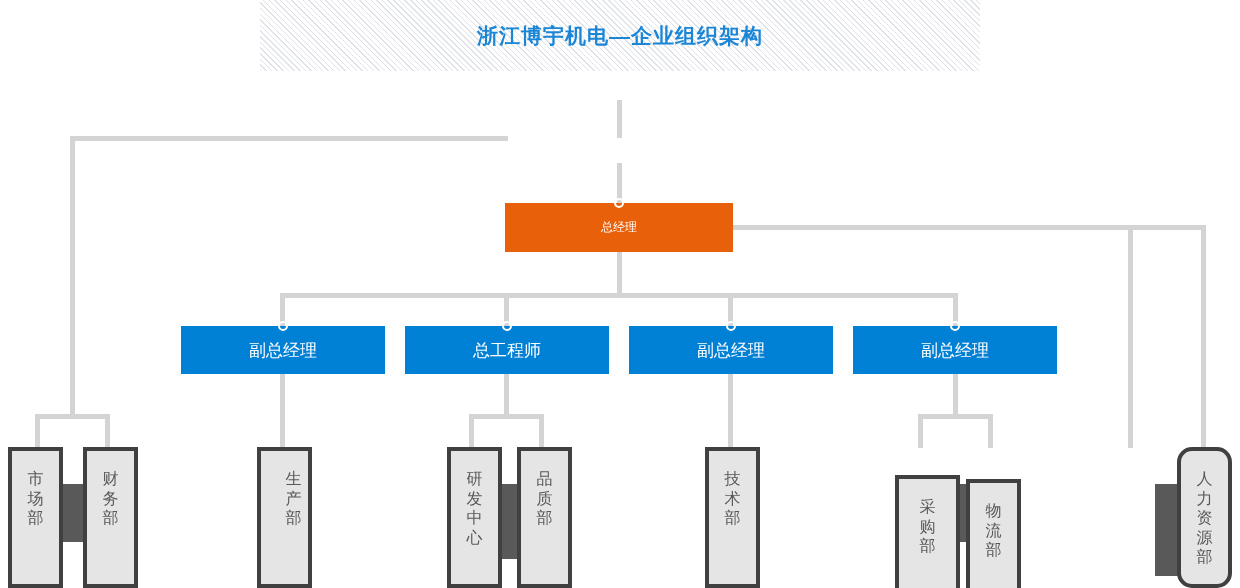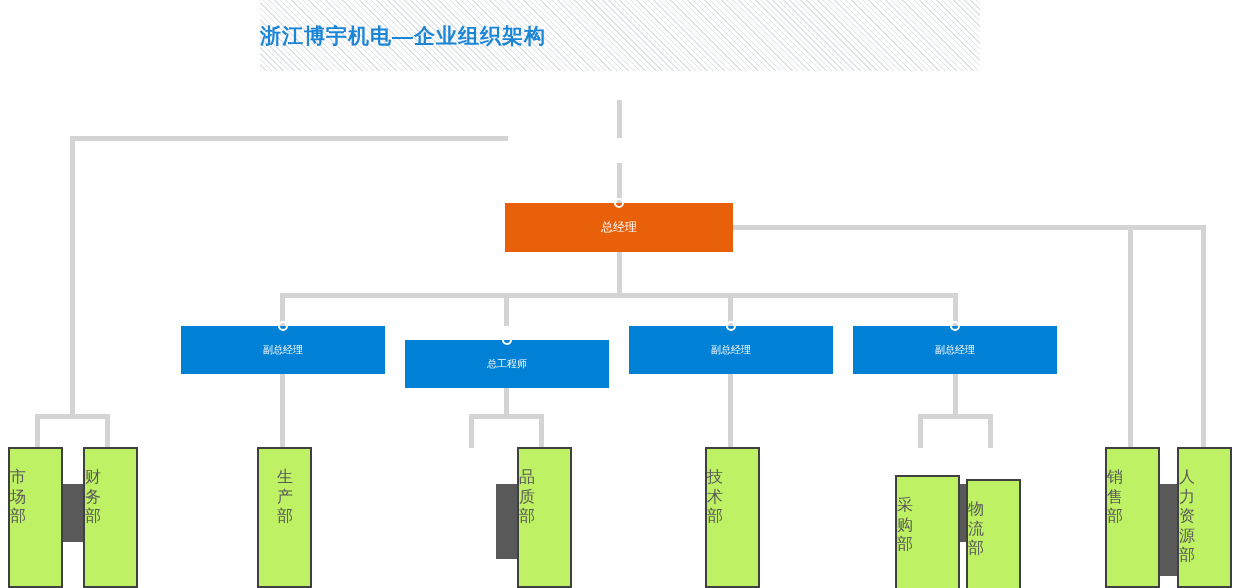--- a/index.html
+++ b/index.html
@@ -12,21 +12,21 @@
   }
   #stage{position:relative;width:1240px;height:588px;}
 
   
   .title-banner{
     position:absolute;left:260px;top:0;width:720px;height:71px;
     background-color:#ffffff;
     background-image:repeating-linear-gradient(45deg,
         #dfe2e6 0px,#dfe2e6 1px,
         #ffffff 1px,#ffffff 4px);
-    display:flex;align-items:center;justify-content:flex-start;
+    display:flex;align-items:center;justify-content:center;
   }
   .title-text{
     color:#1b85d6;
     font-size:21px;
     font-weight:bold;
     letter-spacing:1px;
     line-height:1;
   }
 
   
@@ -36,40 +36,41 @@
 
   
   .node{
     position:absolute;
     display:flex;align-items:center;justify-content:center;
     color:#ffffff;
     box-sizing:border-box;
   }
   .node-exec{background:#e8610a;font-size:12px;}
   .node-chairman{font-size:17px;}
-  .node-vp{background:#0081d6;font-size:10px;}
+  .node-vp{background:#0081d6;font-size:17px;}
 
   .node-dot{
     position:absolute;
     left:50%;top:0;
     width:10px;height:10px;
     margin-left:-5px;margin-top:-5px;
     border:2px solid #ffffff;
     border-radius:50%;
     background:transparent;
     box-sizing:border-box;
   }
 
   
   .dept{
     position:absolute;
-    background:#bef264;
-    border:2px solid #404040;
+    background:#e5e5e5;
+    border:4px solid #404040;
     box-sizing:border-box;
     display:flex;
+    justify-content:center;
   }
   .dept-label{
     display:block;
     margin-top:18px;
     color:#595959;
     font-size:16px;
     line-height:1.22;
     width:1em;
     word-break:break-all;
     text-align:center;
@@ -127,21 +128,21 @@
   <div class="node node-exec" style="left:505px;top:203px;width:228px;height:49px;">
     <span class="node-dot"></span>
     <span>总经理</span>
   </div>
 
   <div class="node node-vp" style="left:181px;top:326px;width:204px;height:48px;">
     <span class="node-dot"></span>
     <span>副总经理</span>
   </div>
 
-  <div class="node node-vp" style="left:405px;top:326px;width:204px;height:48px;margin-top:14px;">
+  <div class="node node-vp" style="left:405px;top:326px;width:204px;height:48px;">
     <span class="node-dot"></span>
     <span>总工程师</span>
   </div>
 
   <div class="node node-vp" style="left:629px;top:326px;width:204px;height:48px;">
     <span class="node-dot"></span>
     <span>副总经理</span>
   </div>
 
   <div class="node node-vp" style="left:853px;top:326px;width:204px;height:48px;">
@@ -158,35 +159,35 @@
     <span class="dept-label">市场部</span>
   </div>
   <div class="dept" style="left:83px;top:447px;width:55px;height:141px;">
     <span class="dept-label">财务部</span>
   </div>
 
   <div class="dept" style="left:257px;top:447px;width:55px;height:141px;padding-left:18px;">
     <span class="dept-label">生产部</span>
   </div>
 
+  <div class="dept" style="left:447px;top:447px;width:55px;height:141px;">
+    <span class="dept-label">研发中心</span>
+  </div>
   <div class="dept" style="left:517px;top:447px;width:55px;height:141px;">
     <span class="dept-label">品质部</span>
   </div>
 
   <div class="dept" style="left:705px;top:447px;width:55px;height:141px;">
     <span class="dept-label">技术部</span>
   </div>
 
   <div class="dept" style="left:895px;top:447px;width:65px;height:141px;margin-top:28px;">
     <span class="dept-label">采购部</span>
   </div>
   <div class="dept" style="left:966px;top:447px;width:55px;height:141px;margin-top:32px;">
     <span class="dept-label">物流部</span>
   </div>
 
-  <div class="dept" style="left:1105px;top:447px;width:55px;height:141px;">
-    <span class="dept-label">销售部</span>
-  </div>
-  <div class="dept" style="left:1177px;top:447px;width:55px;height:141px;">
+  <div class="dept" style="left:1177px;top:447px;width:55px;height:141px;border-radius:15px;">
     <span class="dept-label">人力资源部</span>
   </div>
 
 </div>
 
 </body></html>

